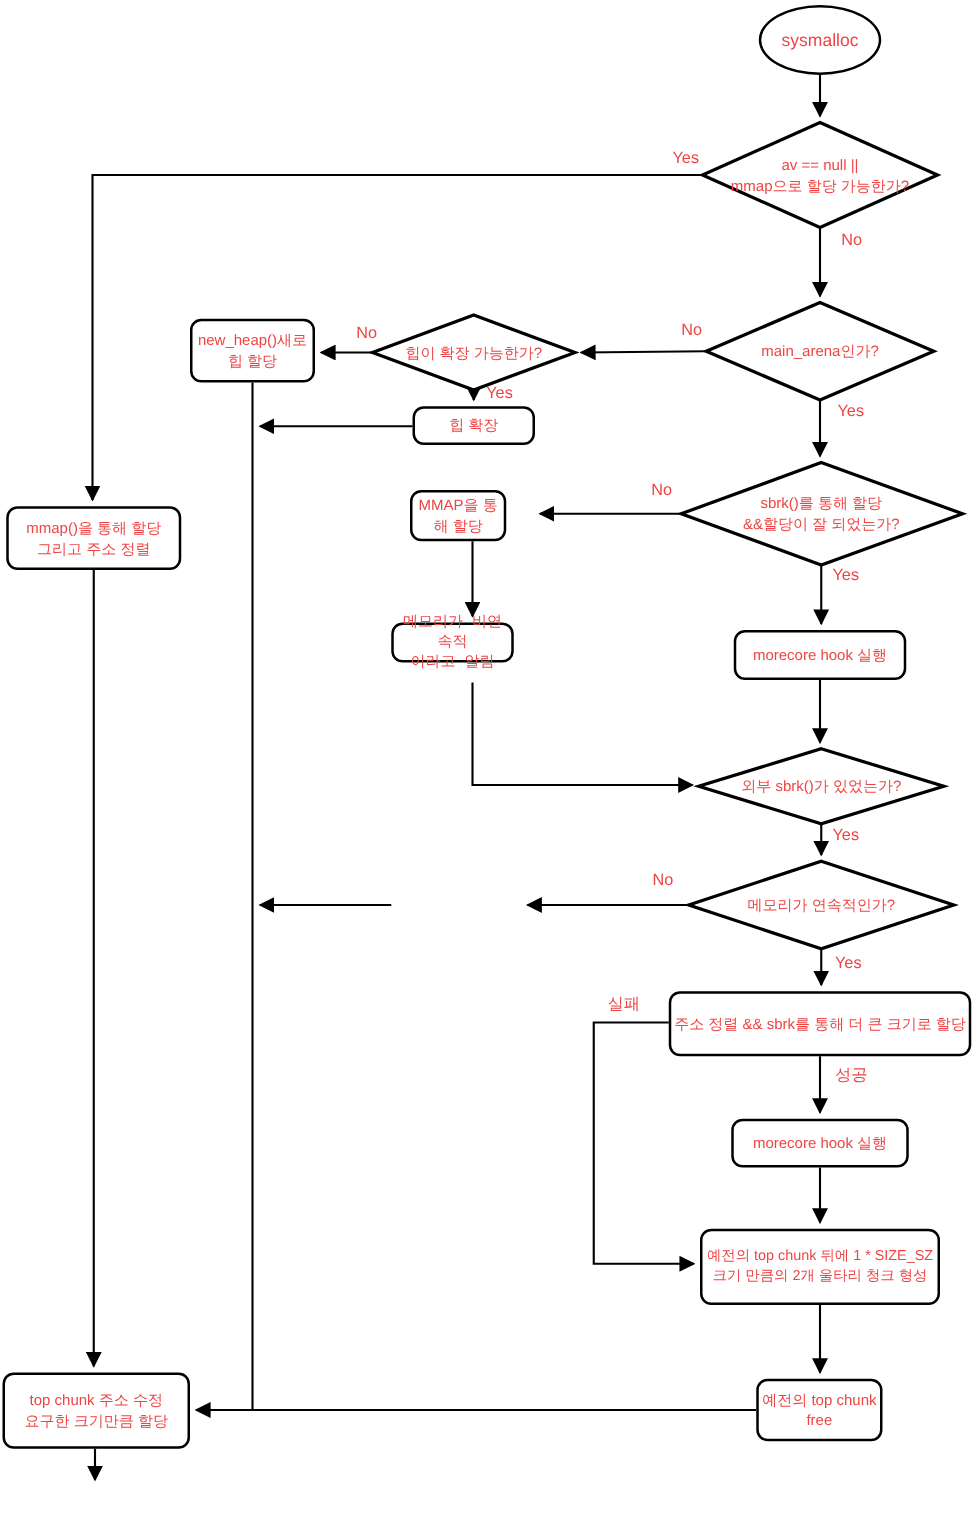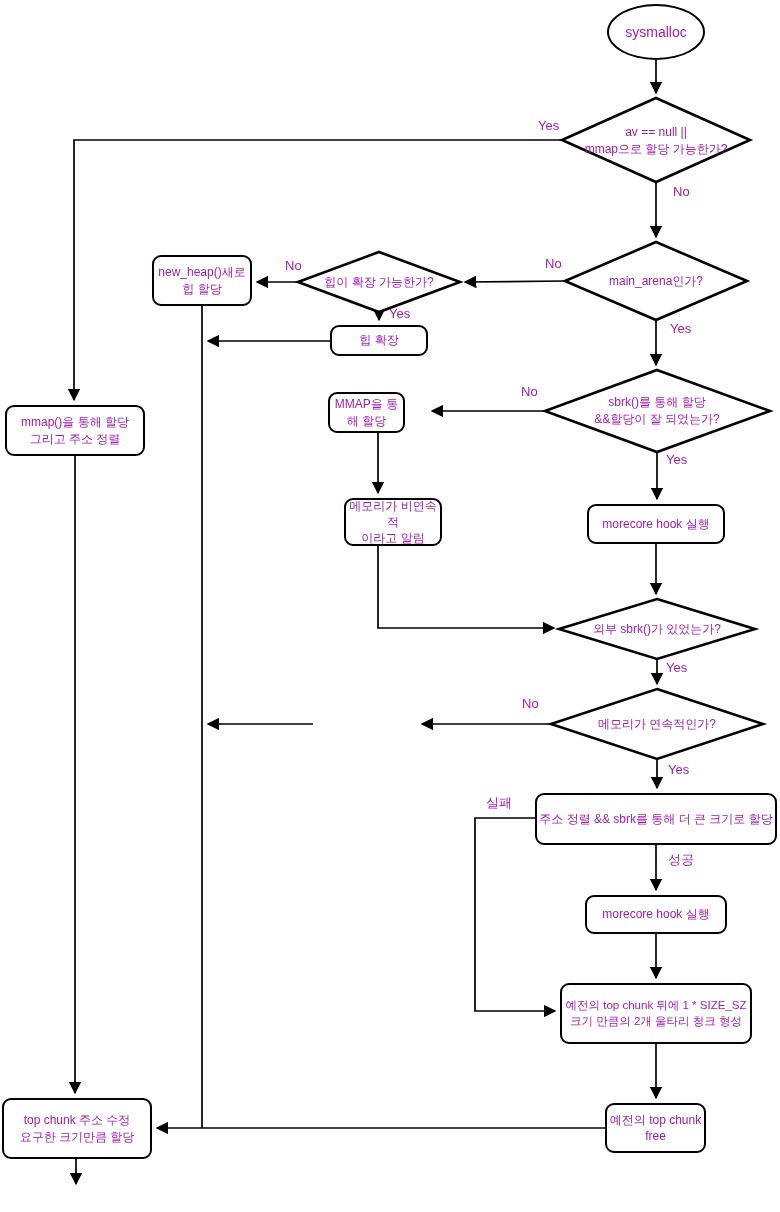--- a/index.html
+++ b/index.html
@@ -1,18 +1,18 @@
 <!DOCTYPE html>
 <html><head>
 <meta charset="utf-8">
 <style>
   html,body { margin:0; padding:0; background:#ffffff; }
   .canvas {
     position:relative; width:780px; height:1212px; background:#ffffff;
-    font-family:"Liberation Sans", sans-serif; color:#a21caf;
+    font-family:"Liberation Sans", sans-serif; color:#ef4444;
     overflow:hidden;
   }
   svg.wires { position:absolute; left:0; top:0; width:780px; height:1212px; }
   .box {
     position:absolute; box-sizing:border-box;
     border:2.6px solid #000; border-radius:9px; background:#fff;
     display:flex; align-items:center; justify-content:center;
     text-align:center; font-size:12px; line-height:1.35;
     white-space:pre-line; padding:2px;
   }
@@ -87,21 +87,21 @@
 &amp;&amp;할당이 잘 되었는가?</div>
   <div class="dtext" style="left:562px; top:709px; width:190px; height:30px;">메모리가 연속적인가?</div>
 
   <div class="box" style="left:152px; top:255px; width:100px; height:51px;">new_heap()새로
 힙 할당</div>
   <div class="box" style="left:330px; top:325px; width:98px; height:31px;">힙 확장</div>
   <div class="box" style="left:5px; top:405px; width:140px; height:51px;">mmap()을 통해 할당
 그리고 주소 정렬</div>
   <div class="box" style="left:328px; top:392px; width:77px; height:41px;">MMAP을 통해 할당</div>
   <div class="box" style="left:587px; top:504px; width:138px; height:40px;">morecore hook 실행</div>
-  <div class="box" style="left:344px; top:498px; width:98px; height:48px;">메모리가 비연속적
+  <div class="box" style="left:313px; top:498px; width:98px; height:32px;font-family:Liberation Mono, monospace;">메모리가 비연속적
 이라고 알림</div>
   <div class="box" style="left:535px; top:793px; width:242px; height:52px;">주소 정렬 &amp;&amp; sbrk를 통해 더 큰 크기로 할당</div>
   <div class="box" style="left:585px; top:895px; width:142px; height:39px;">morecore hook 실행</div>
   <div class="box small-text" style="left:560px; top:983px; width:192px; height:61px;">예전의 top chunk 뒤에 1 * SIZE_SZ
 크기 만큼의 2개 울타리 청크 형성</div>
   <div class="box" style="left:605px; top:1103px; width:101px; height:50px;">예전의 top chunk
 free</div>
   <div class="box" style="left:2px; top:1098px; width:150px; height:61px;">top chunk 주소 수정
 요구한 크기만큼 할당</div>
   <div class="box stadium" style="left:25px; top:1189px; width:103px; height:22px;">반환</div>

